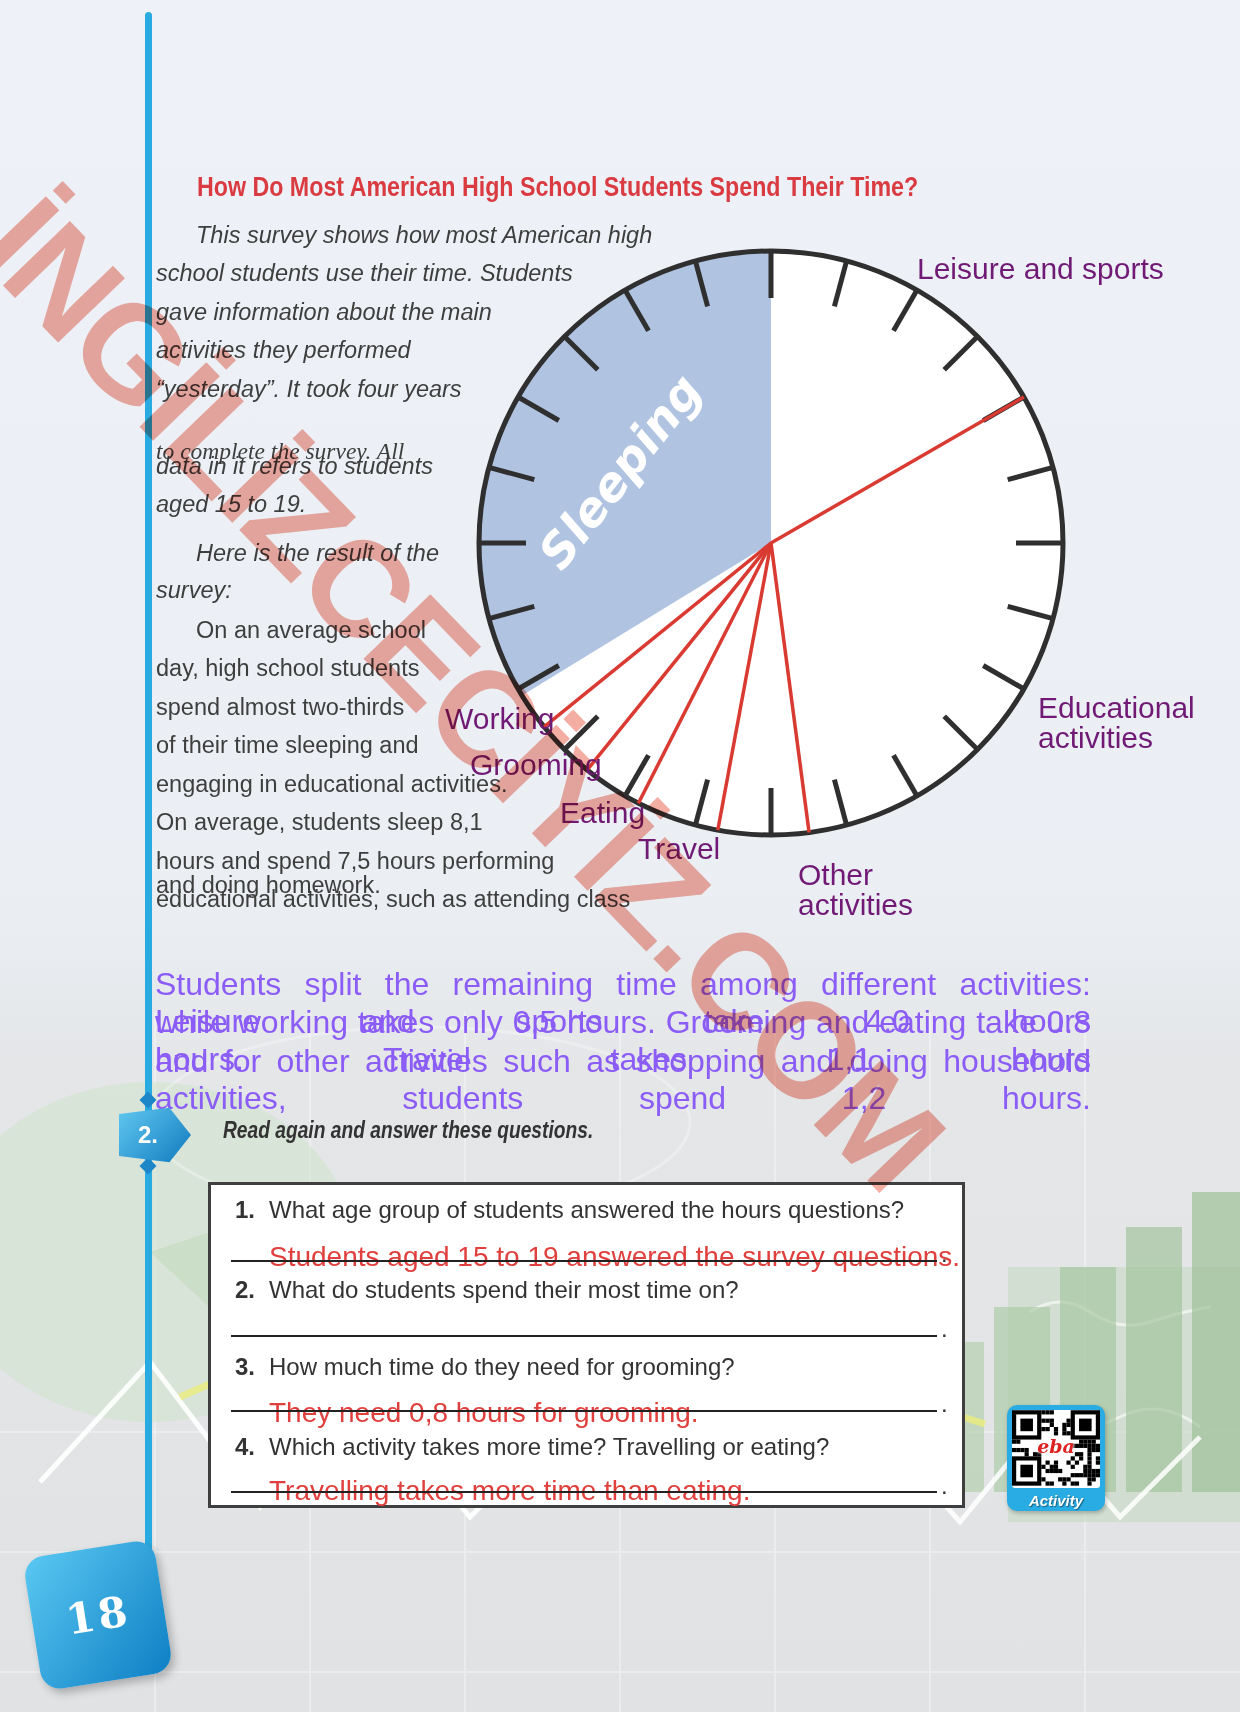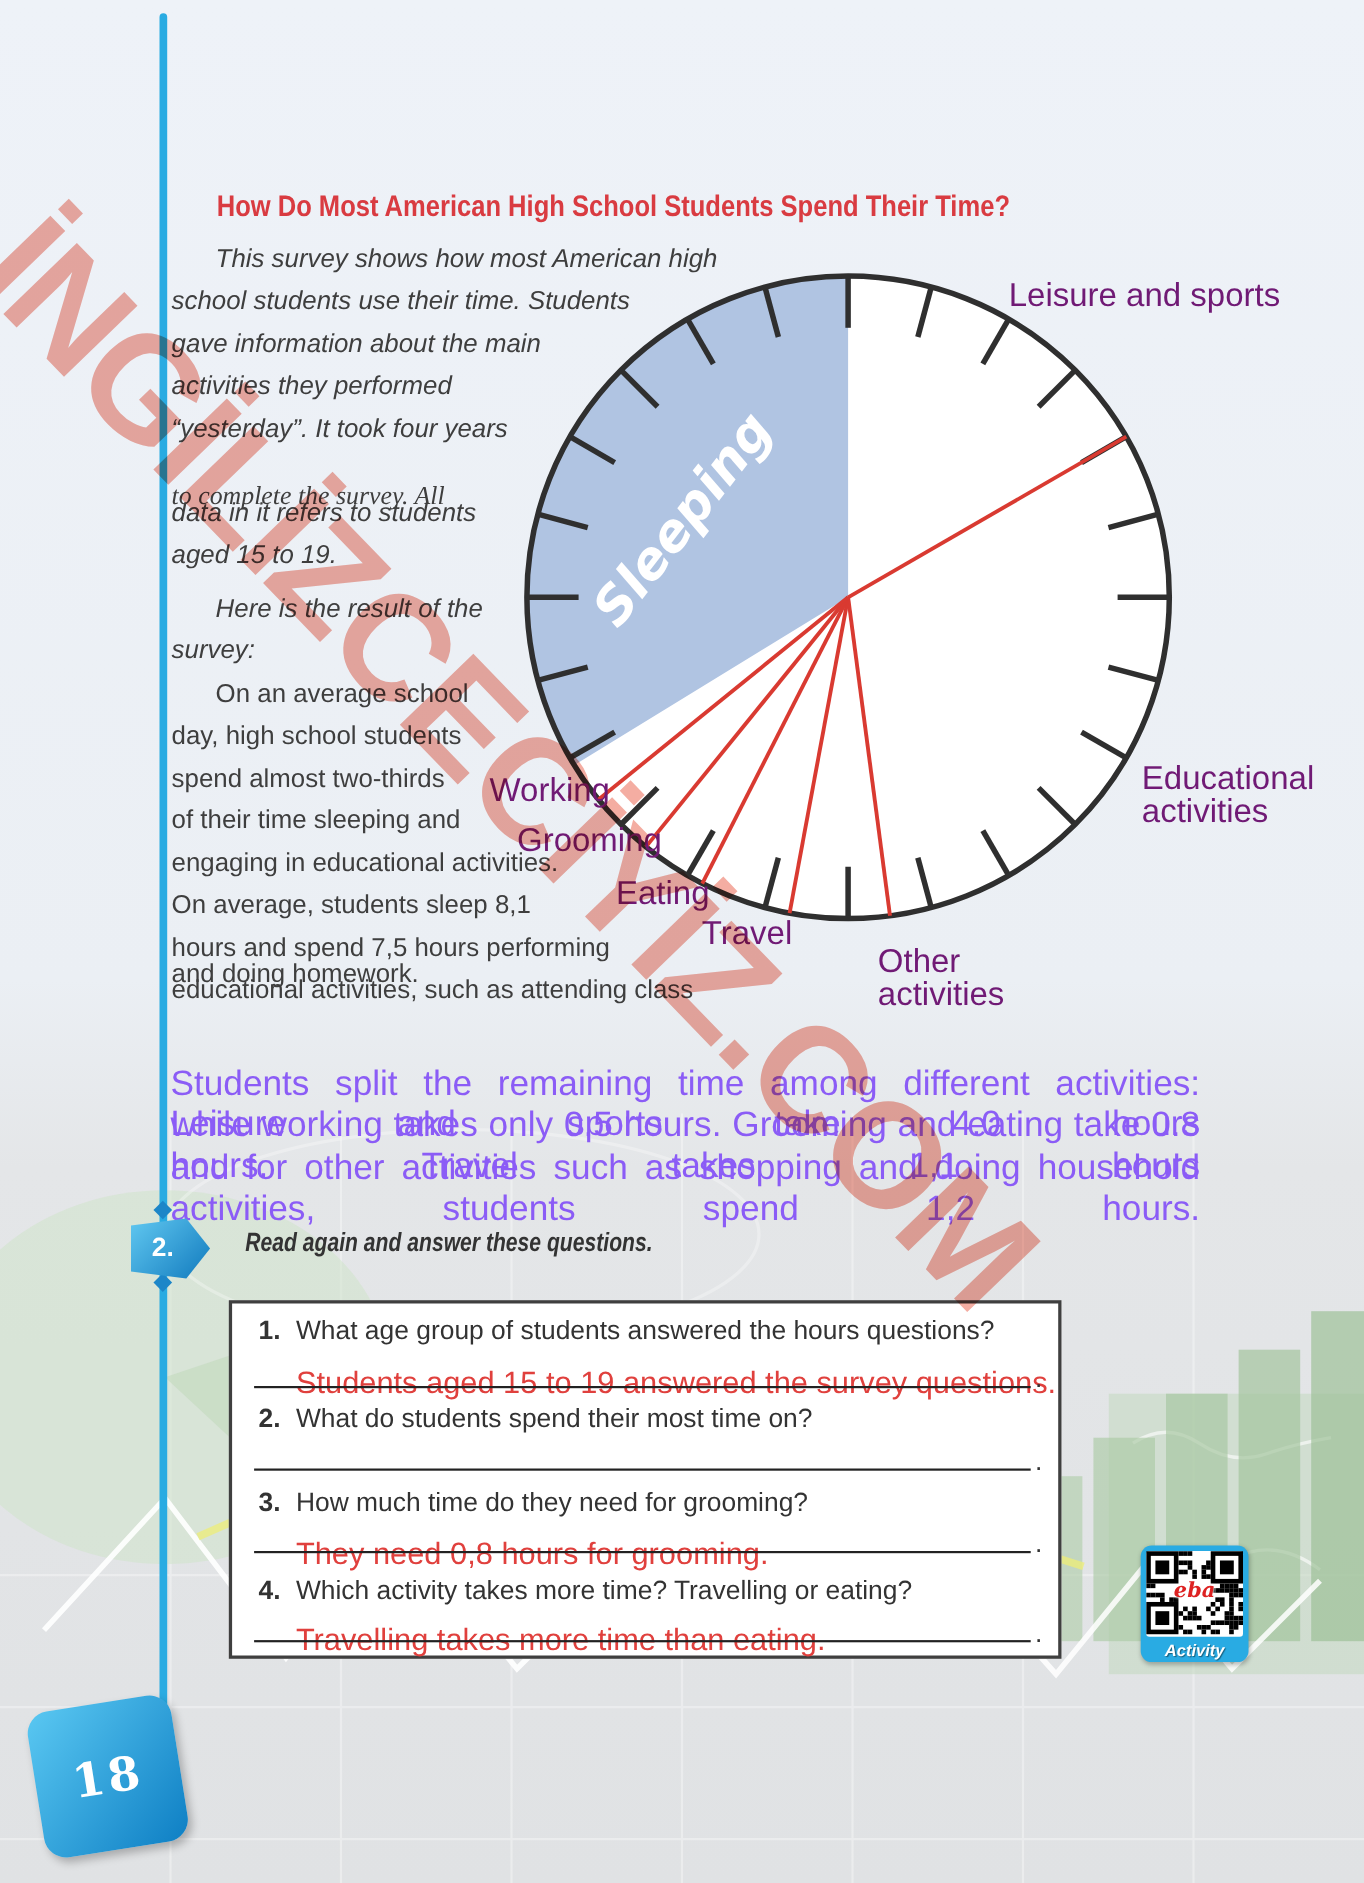--- a/index.html
+++ b/index.html
@@ -35,21 +35,21 @@
       transform:scaleX(.8);transform-origin:0 50%;white-space:nowrap;z-index:5;}
   
   #question-box{left:208px;top:1182px;width:757px;height:326px;background:#fff;
       border:3px solid #3f3f3f;box-sizing:border-box;z-index:15;}
   .q-num{position:absolute;left:24px;font-size:24px;font-weight:bold;color:#333;}
   .q-text{position:absolute;left:58px;font-size:24px;color:#333;white-space:nowrap;}
   .a-text{position:absolute;left:58px;font-size:28px;color:#e0403d;white-space:nowrap;margin-top:16px;}
   .a-line{position:absolute;left:20px;width:706px;border-top:2px solid #222;}
   .a-dot{position:absolute;left:730px;font-size:24px;color:#333;}
   
-  #qr-block{left:1037px;top:1405px;width:98px;height:106px;background:#29abe3;border-radius:10px;
+  #qr-block{left:1007px;top:1405px;width:98px;height:106px;background:#29abe3;border-radius:10px;
       z-index:25;box-shadow:1px 2px 4px rgba(0,0,0,.25);}
   #qr-white{position:absolute;left:5px;top:5px;width:88px;height:78px;background:#fff;border-radius:3px;}
   #qr-logo{position:absolute;left:0;top:30px;width:98px;text-align:center;
       font-family:"DejaVu Serif",serif;font-style:italic;font-weight:bold;font-size:19px;color:#d22;
       text-shadow:0 0 3px #fff,0 0 3px #fff;z-index:2;}
   #qr-caption{position:absolute;left:0;bottom:2px;width:98px;text-align:center;color:#fff;
       font-size:15px;font-weight:bold;font-style:italic;text-shadow:1px 1px 1px rgba(0,0,0,.45);}
   
   #watermark{left:62px;top:168px;font-size:135px;font-weight:bold;letter-spacing:-3px;
       color:rgba(235,106,85,.55);white-space:nowrap;transform:rotate(46deg);transform-origin:0 0;

